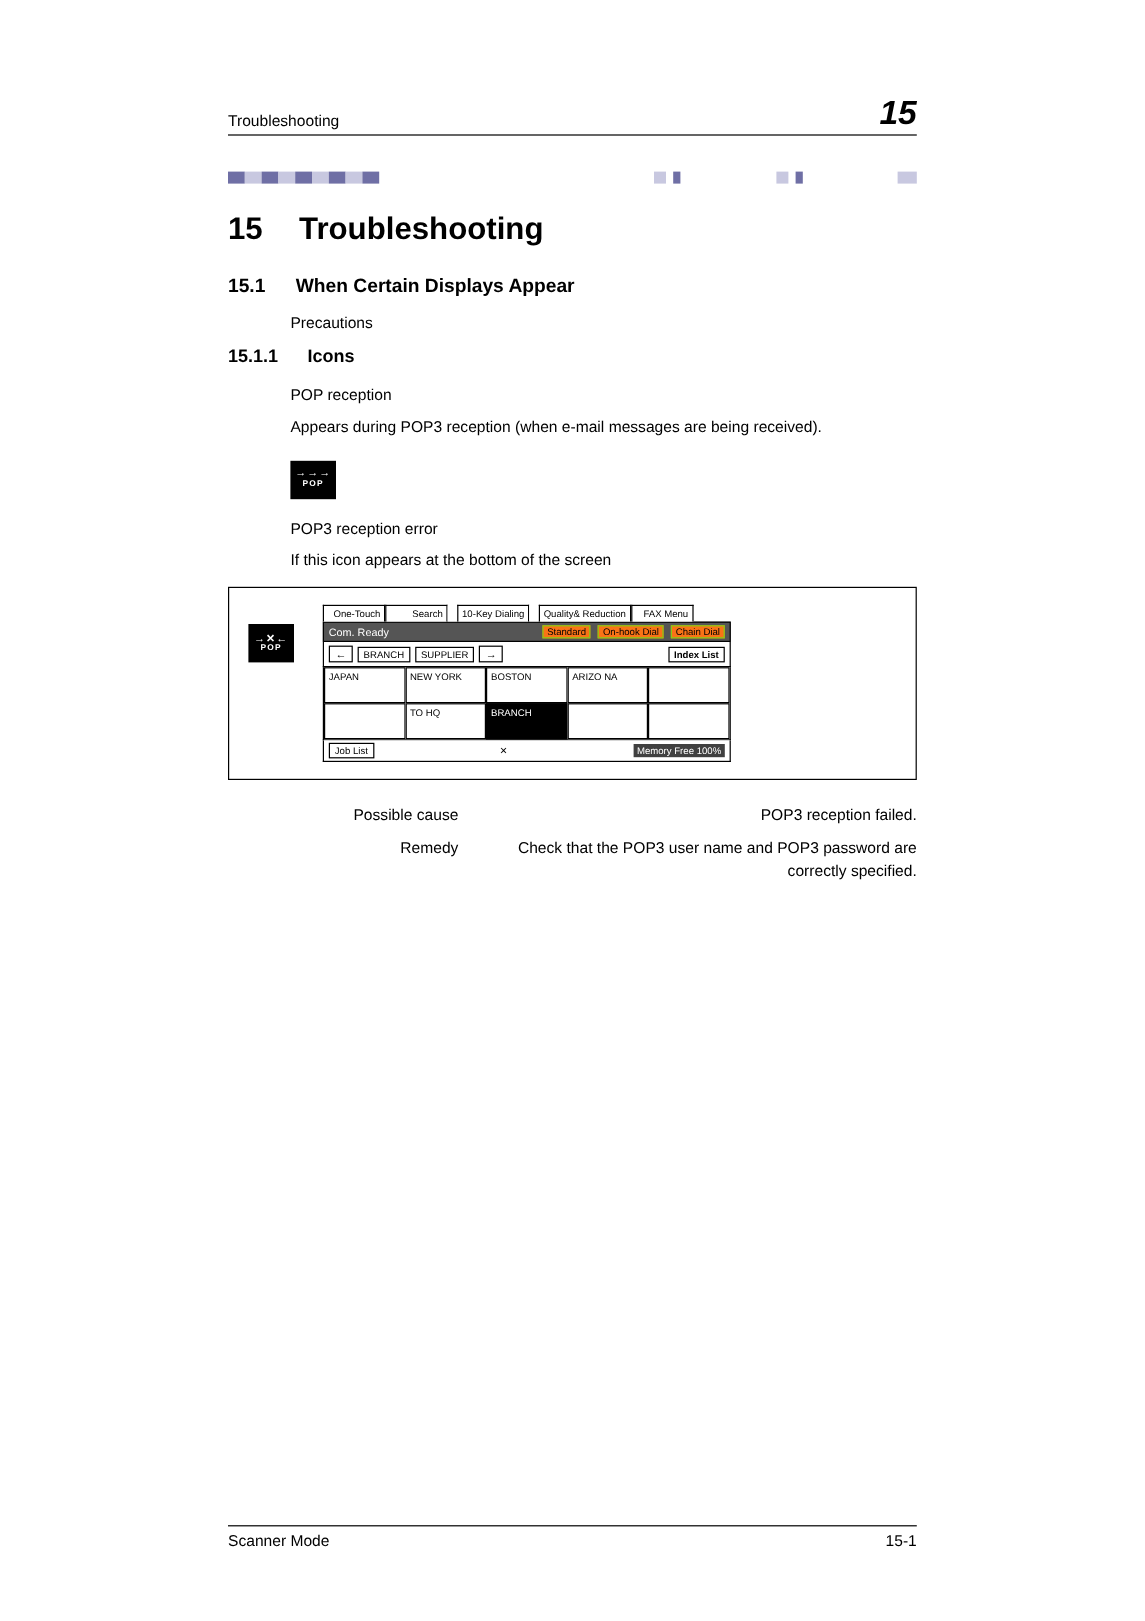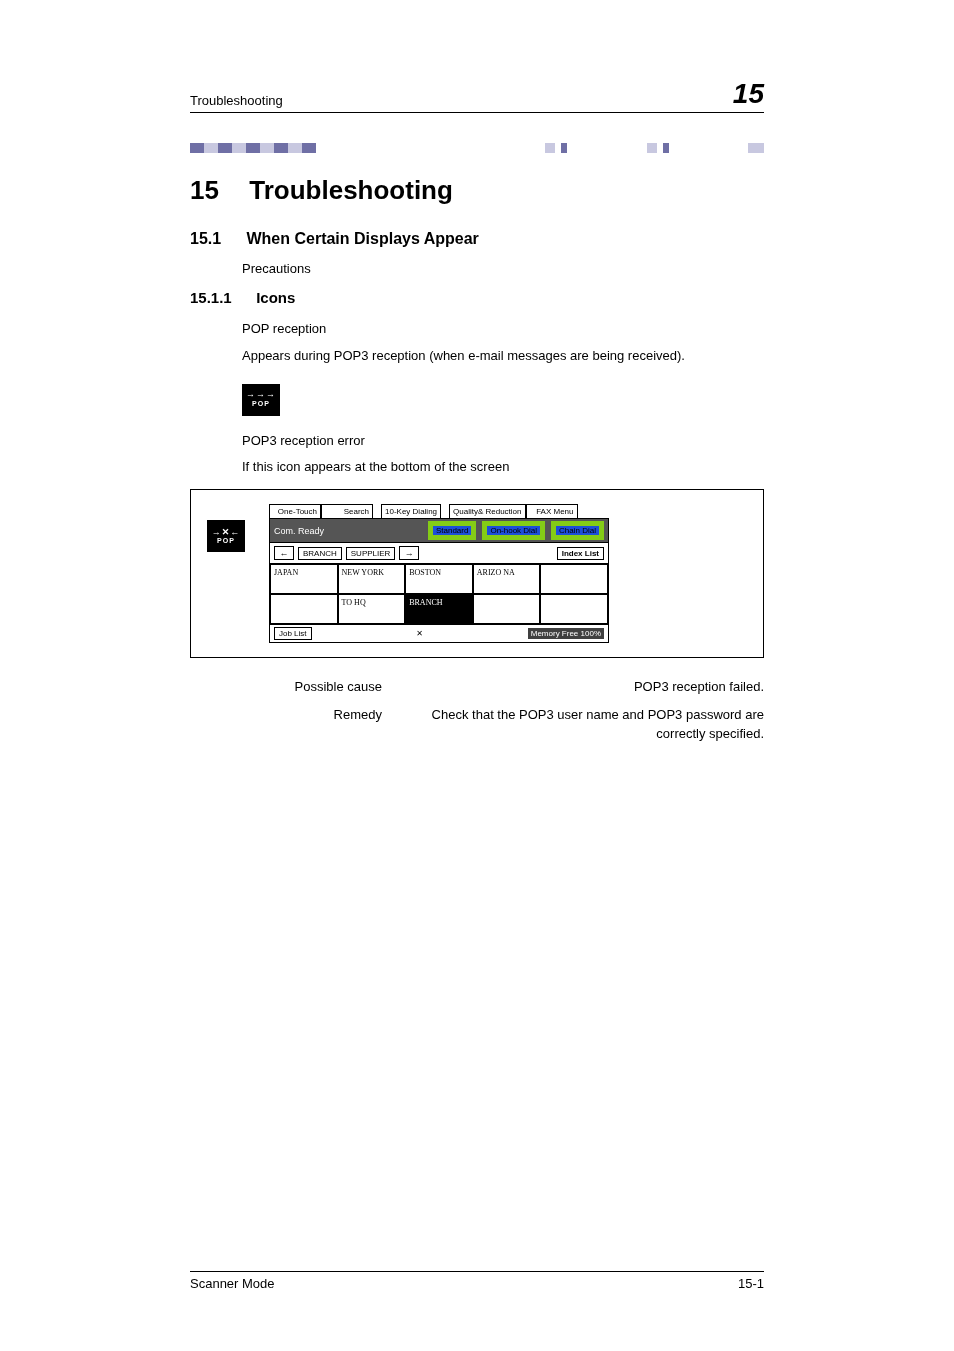--- a/index.html
+++ b/index.html
@@ -137,23 +137,23 @@
   .fax-status {
     background: #555;
     color: #fff;
     border: 1px solid #000;
     padding: 2px 4px;
     display: flex;
     align-items: center;
     gap: 6px;
   }
   .fax-status .pill {
-    background: #1d4ed8;
+    background: #f97316;
     color: #000;
-    border: 5px solid #84cc16;
+    border: 1px solid #84cc16;
     padding: 0 3px;
     font-size: 8px;
   }
   .fax-subrow {
     background: #fff;
     border: 1px solid #000;
     border-top: none;
     padding: 3px 4px;
     display: flex;
     align-items: center;
@@ -171,21 +171,20 @@
     border: 1px solid #000;
     padding: 1px 4px;
     font-size: 8px;
     background: #fff;
   }
   .grid-table {
     border: 1px solid #000;
     border-top: none;
     display: grid;
     grid-template-columns: repeat(5, 1fr);
-    font-family: Liberation Serif, serif;
   }
   .grid-table .cell {
     border: 1px solid #000;
     padding: 3px 3px;
     font-size: 8px;
     min-height: 22px;
     background: #fff;
   }
   .grid-table .cell.inv {
     background: #000; color: #fff;

